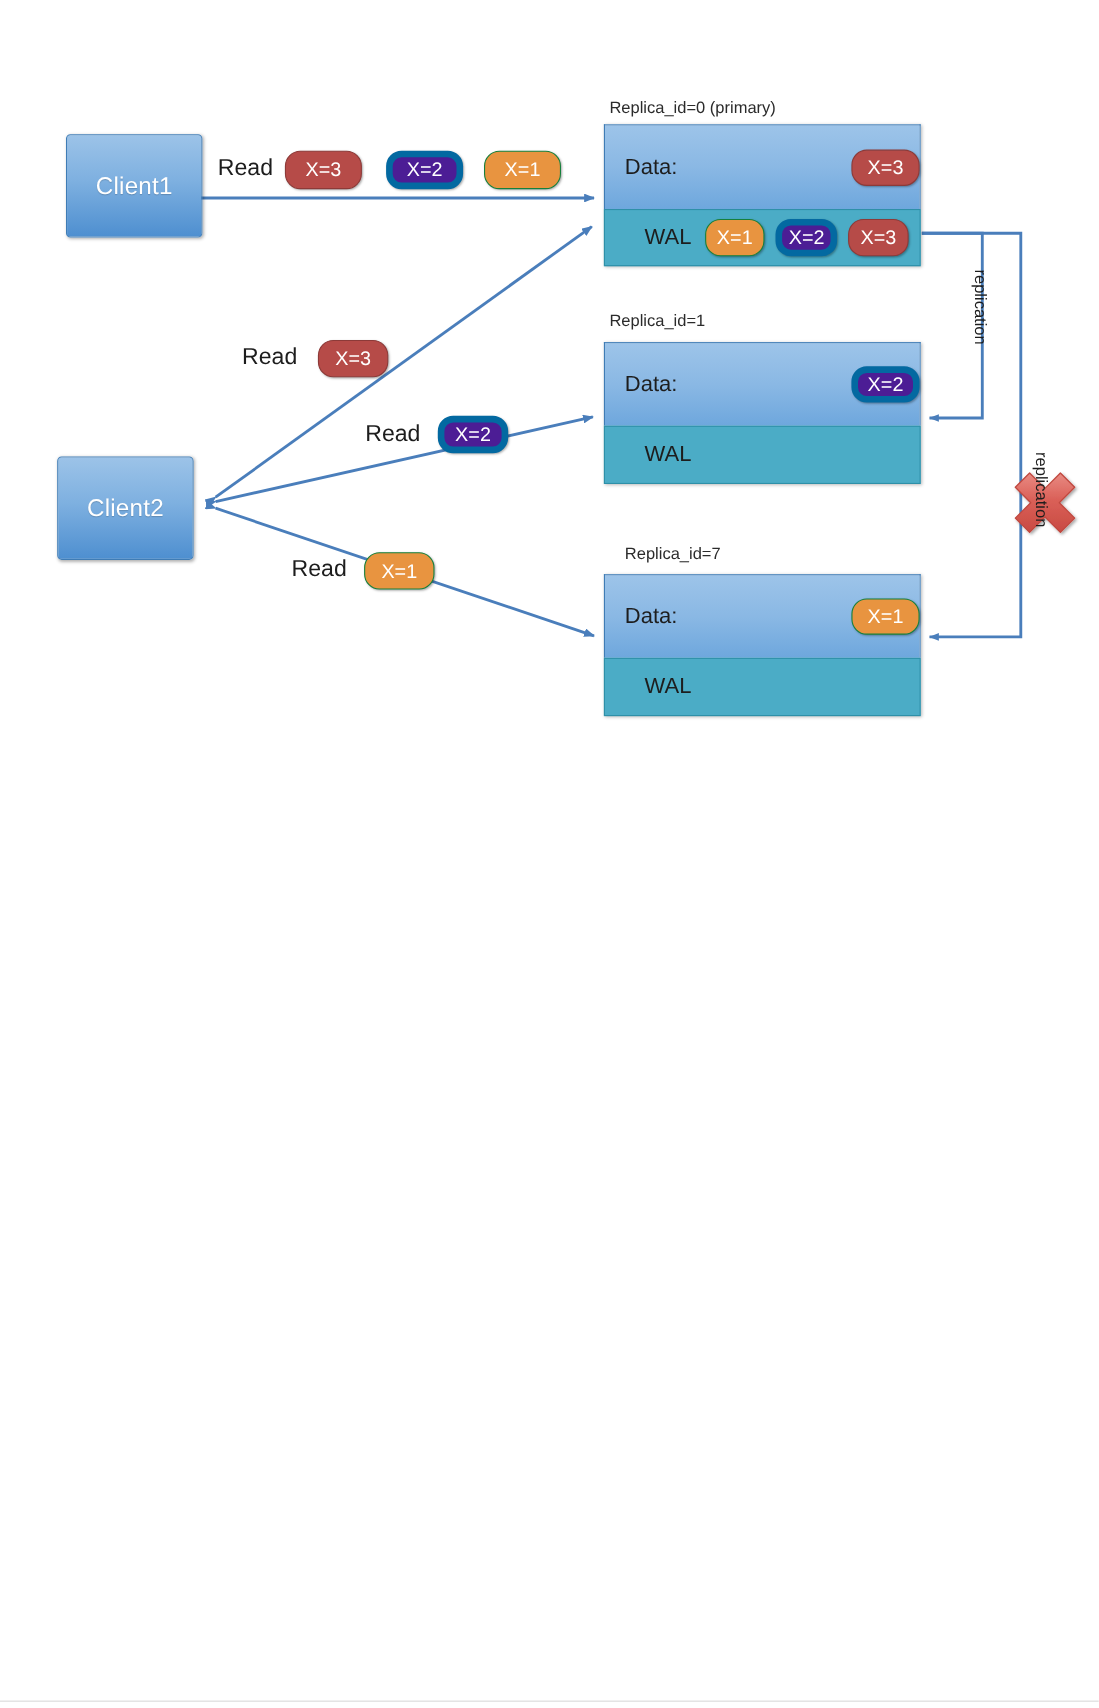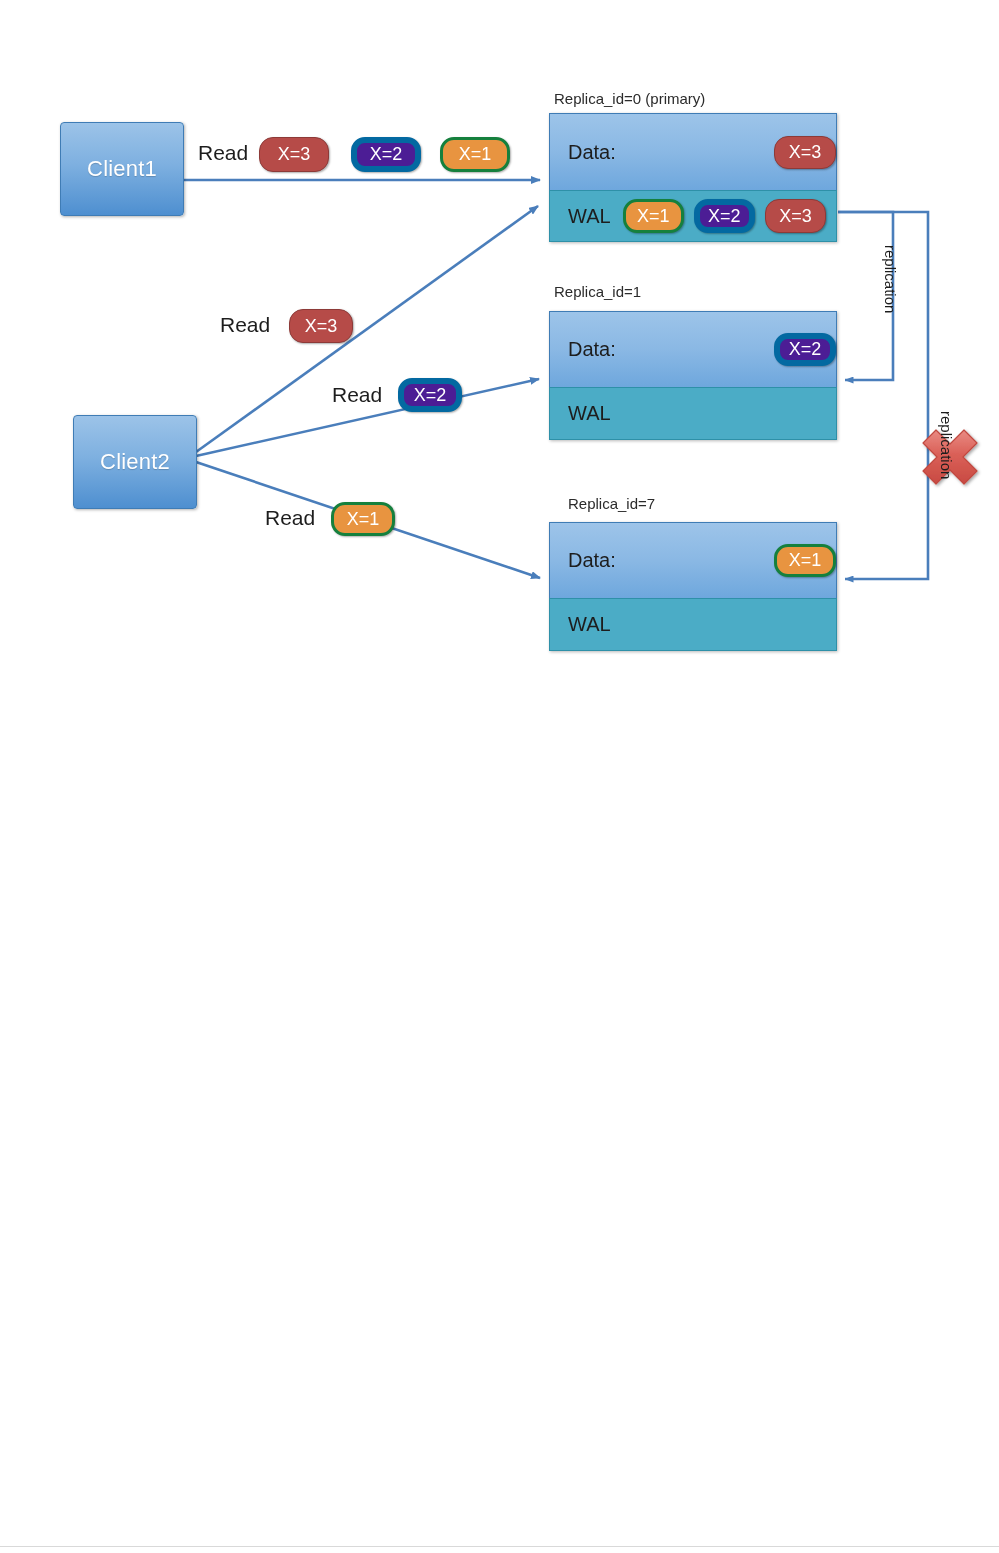--- a/index.html
+++ b/index.html
@@ -48,21 +48,21 @@
     align-items: center;
     justify-content: center;
   }
   .client-box .label {
     color: #ffffff;
     font-size: 22px;
     letter-spacing: 0.2px;
     text-shadow: 0 1px 1px rgba(0,0,0,0.18);
   }
   #client1 { left: 60px;  top: 122px; width: 122px; height: 92px; }
-  #client2 { left: 73px;  top: 415px; width: 122px; height: 92px; }
+  #client2 { left: 52px;  top: 415px; width: 122px; height: 92px; }
 
   
   .replica {
     position: absolute;
   }
   .replica-caption {
     position: absolute;
     left: 5px;
     font-size: 15px;
     color: #2b2b2b;
@@ -87,21 +87,21 @@
     padding-left: 18px;
     justify-content: space-between;
   }
   .wal-band {
     position: relative;
     box-sizing: border-box;
     border: 1px solid #2e90a8;
     background: #4bacc6;
     display: flex;
     align-items: center;
-    padding-left: 18px;
+    padding-left: 36px;
   }
   .band-label {
     font-size: 20px;
     color: #1d1d1d;
     margin-right: 12px;
     white-space: nowrap;
   }
 
   
   .chip {
@@ -110,21 +110,21 @@
     justify-content: center;
     box-sizing: border-box;
     color: #ffffff;
     font-size: 18px;
     border-radius: 14px;
     box-shadow: 1px 1px 2px rgba(0,0,0,0.32);
     white-space: nowrap;
   }
   .chip.red    { background: #b64b48; border: 1px solid #8d3a38; }
   .chip.green  { background: #4c1d95; border: 6px solid #0369a1; }
-  .chip.orange { background: #e89440; border: 3px solid #15803d; }
+  .chip.orange { background: #e89440; border: 1px solid #15803d; }
 
   .chip.inline { width: 62px; height: 33px; }
   .chip.wal    { width: 62px; height: 34px; margin-right: 10px; }
   .chip.flow   { position: absolute; width: 70px; height: 35px; }
   .chip.flow.sm{ width: 64px; height: 34px; }
 
   
   .flow-label {
     position: absolute;
     font-size: 21px;

